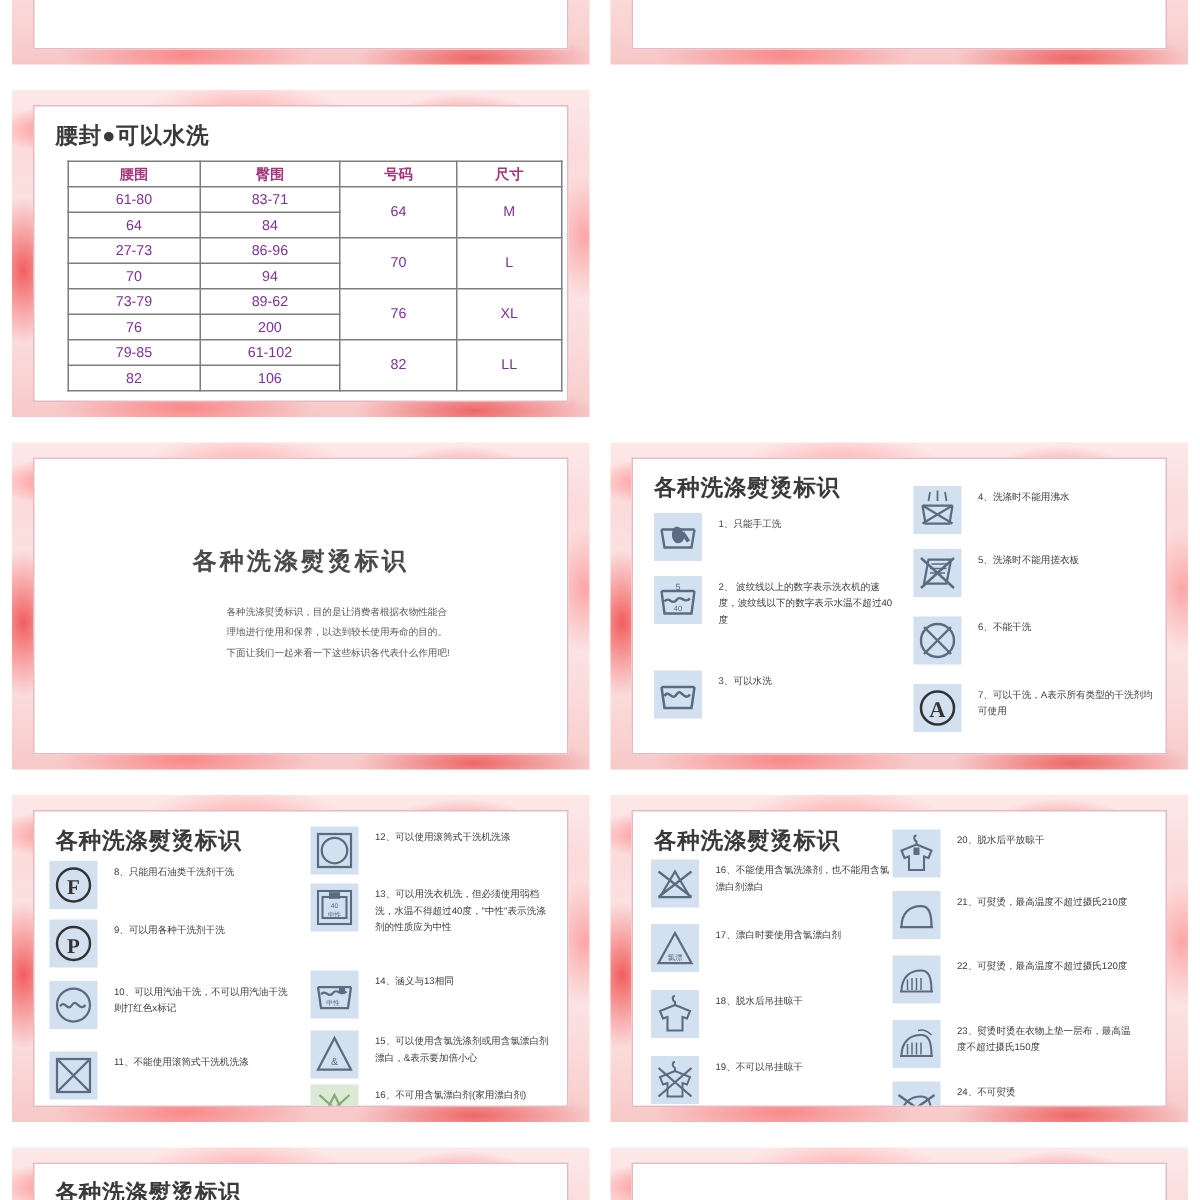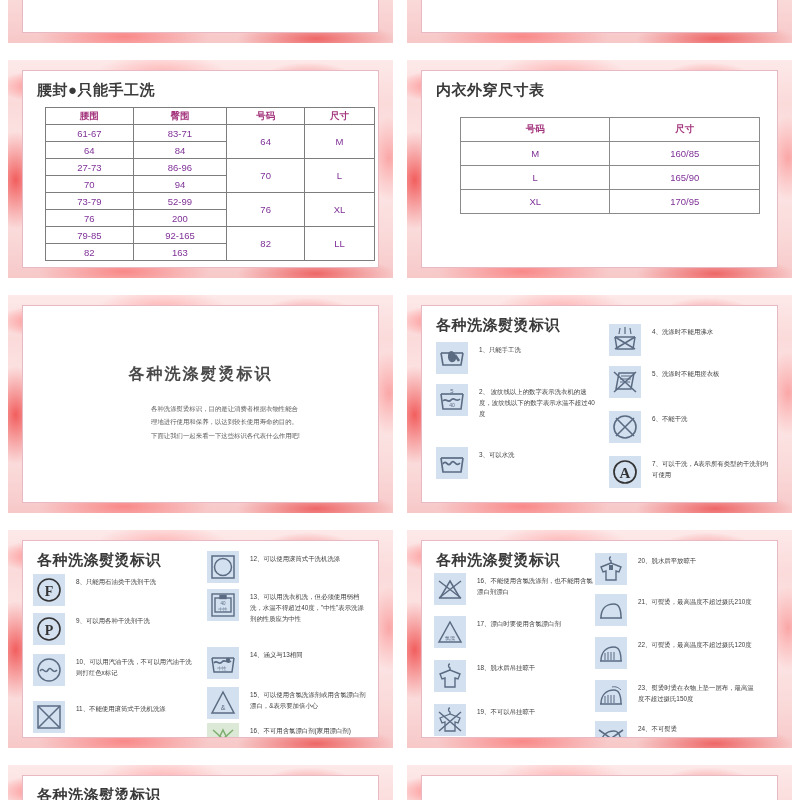--- a/index.html
+++ b/index.html
@@ -113,99 +113,74 @@
   </div>
 
   <div class="slide s-tr" style="top:-175px;">
     <div class="slide-inner">
       
     </div>
   </div>
 
   <div class="slide s-tl" style="top:60px;">
     <div class="slide-inner">
-      <div class="slide-title">腰封●只能手工洗</div>
+      <div class="slide-title">腰封●可以水洗</div>
       <table class="sz" id="waist-table">
         <tbody>
             <tr>
           <th class="c1">腰围</th>
           <th class="c2">臀围</th>
           <th class="c3">号码</th>
           <th class="c4">尺寸</th>
         </tr>
         <tr>
-          <td class="num">61-67</td>
+          <td class="num">61-80</td>
           <td class="num">83-71</td>
           <td class="num" rowspan="2">64</td>
           <td class="num" rowspan="2">M</td>
         </tr>
         <tr>
           <td class="num">64</td>
           <td class="num">84</td>
         </tr>
         <tr>
           <td class="num">27-73</td>
           <td class="num">86-96</td>
           <td class="num" rowspan="2">70</td>
           <td class="num" rowspan="2">L</td>
         </tr>
         <tr>
           <td class="num">70</td>
           <td class="num">94</td>
         </tr>
         <tr>
           <td class="num">73-79</td>
-          <td class="num">52-99</td>
+          <td class="num">89-62</td>
           <td class="num" rowspan="2">76</td>
           <td class="num" rowspan="2">XL</td>
         </tr>
         <tr>
           <td class="num">76</td>
           <td class="num">200</td>
         </tr>
         <tr>
           <td class="num">79-85</td>
-          <td class="num">92-165</td>
+          <td class="num">61-102</td>
           <td class="num" rowspan="2">82</td>
           <td class="num" rowspan="2">LL</td>
         </tr>
         <tr>
           <td class="num">82</td>
-          <td class="num">163</td>
+          <td class="num">106</td>
         </tr>
       </tbody>
         </table>
     </div>
   </div>
 
-  <div class="slide s-tr" style="top:60px;">
-    <div class="slide-inner">
-      <div class="slide-title">内衣外穿尺寸表</div>
-      <table class="sz" id="outer-table">
-        <tbody>
-            <tr>
-          <th class="c1">号码</th>
-          <th class="c2">尺寸</th>
-        </tr>
-        <tr>
-          <td class="num">M</td>
-          <td class="num">160/85</td>
-        </tr>
-        <tr>
-          <td class="num">L</td>
-          <td class="num">165/90</td>
-        </tr>
-        <tr>
-          <td class="num">XL</td>
-          <td class="num">170/95</td>
-        </tr>
-      </tbody>
-        </table>
-    </div>
-  </div>
 
   <div class="slide s-tl" style="top:295px;">
     <div class="slide-inner">
       <div class="intro-title">各种洗涤熨烫标识</div>
       <div class="intro-body">各种洗涤熨烫标识，目的是让消费者根据衣物性能合理地进行使用和保养，以达到较长使用寿命的目的。下面让我们一起来看一下这些标识各代表什么作用吧!</div>
     </div>
   </div>
 
   <div class="slide s-tr" style="top:295px;">
     <div class="slide-inner">

